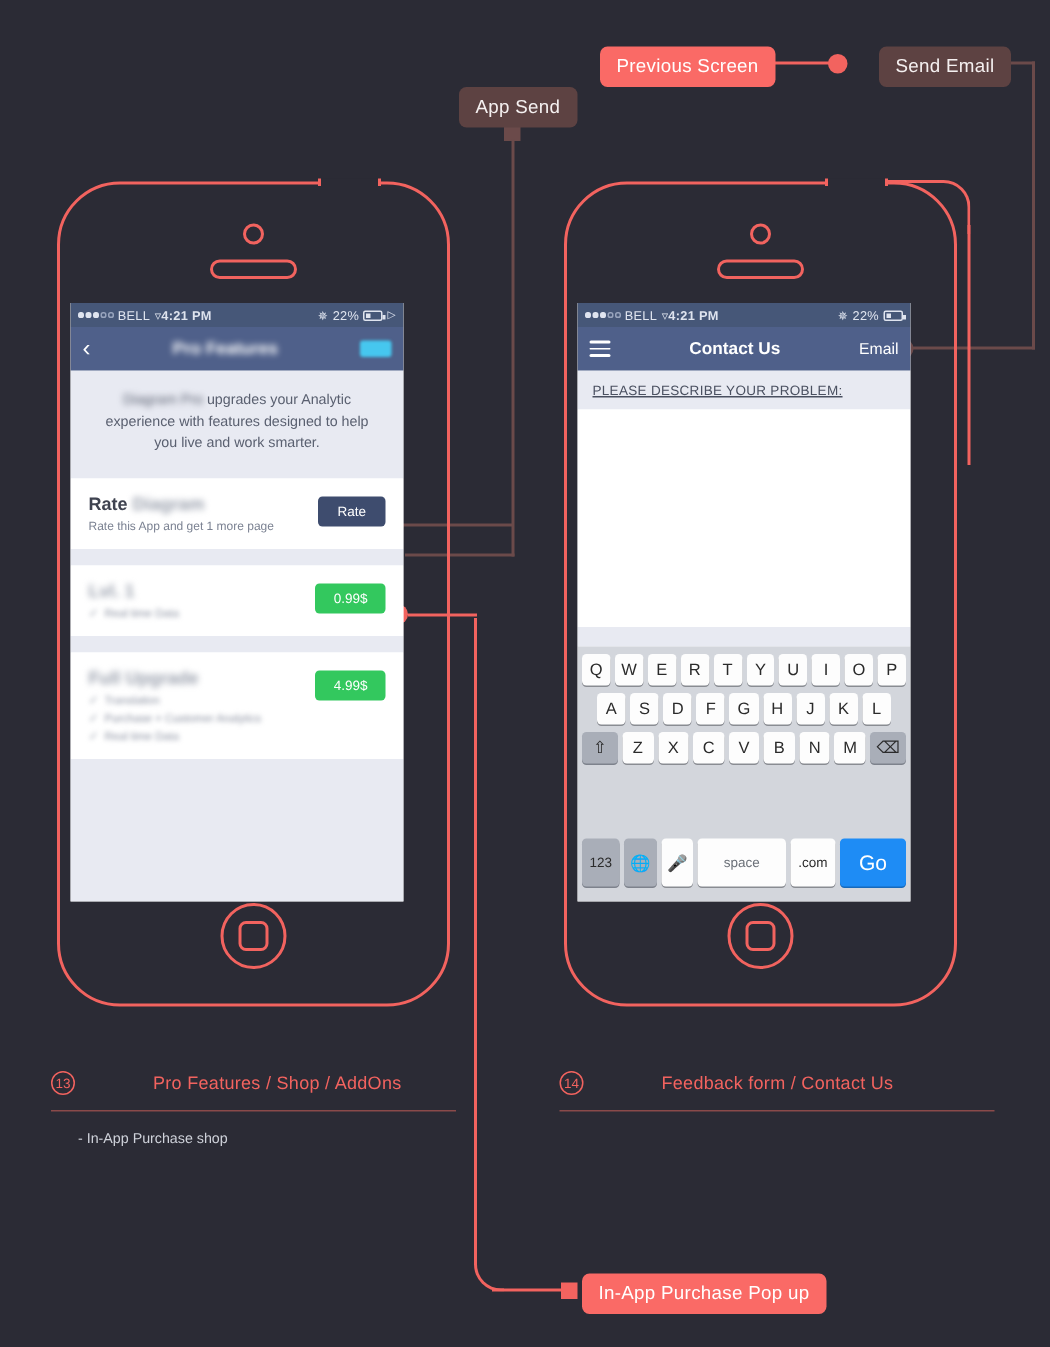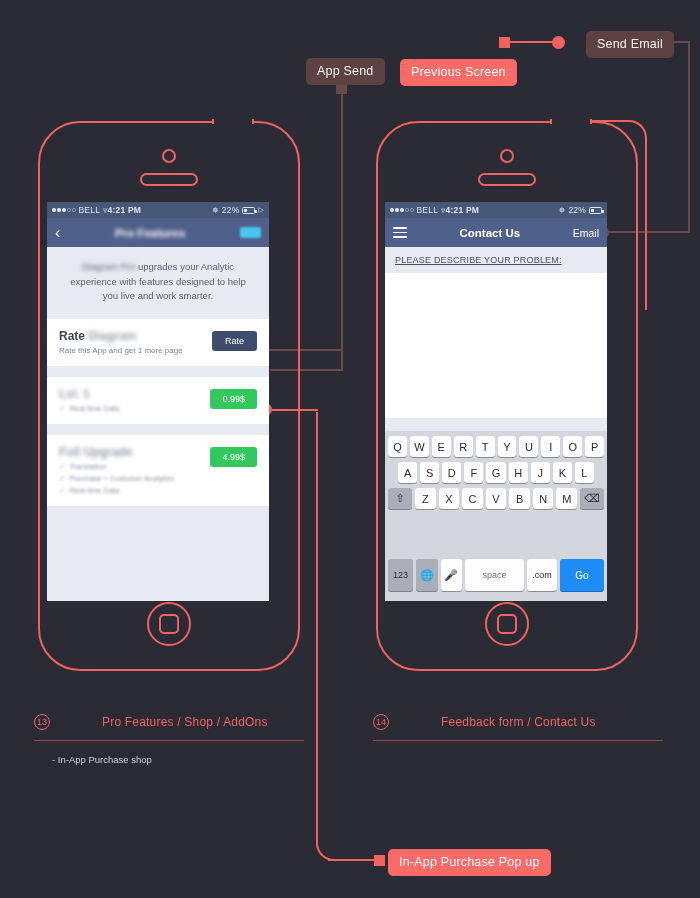--- a/index.html
+++ b/index.html
@@ -167,21 +167,21 @@
     box-shadow: 0 1px 0 #898c92;
   }
   .key.wide { flex: 0 0 24px; background: #a9aeb8; box-shadow: 0 1px 0 #7d828c; }
   .kb-row.r2 { padding: 0 10px; }
   .kb-row.r4 .key { height: 32px; margin-top: 45px; }
   .key.k123 { flex: 0 0 25px; background: #a9aeb8; box-shadow: 0 1px 0 #7d828c; font-size: 9px; }
   .key.kglobe { flex: 0 0 22px; background: #a9aeb8; box-shadow: 0 1px 0 #7d828c; font-size: 11px; }
   .key.kmic { flex: 0 0 21px; font-size: 11px; }
   .key.kspace { flex: 1 1 auto; font-size: 9px; color: #6b7078; }
   .key.kdot { flex: 0 0 30px; font-size: 9px; }
-  .key.kgo { flex: 0 0 44px; background: #1e8cf5; color: #fff; font-size: 10px; box-shadow: 0 1px 0 #1669bb; }
+  .key.kgo { flex: 0 0 44px; background: #1e8cf5; color: #fff; font-size: 14px; box-shadow: 0 1px 0 #1669bb; }
 
   
   .ann { position: absolute; }
   .ann-head { display: flex; align-items: center; gap: 8px; }
   .ann-num {
     width: 16px; height: 16px; border: 1px solid #f2635f; border-radius: 50%;
     color: #f2635f; font-size: 9px; display: flex; align-items: center; justify-content: center;
   }
   .ann-title { color: #f2635f; font-size: 12px; letter-spacing: .2px; margin-left: 44px; }
   .ann-rule { height: 1px; background: #8a4a4a; margin: 10px 0 0; }
@@ -213,21 +213,21 @@
   <div class="line lineh active" style="left:560px; top:120px; width:56px;"></div>
 
   <div class="sq active" style="left:374px; top:855px;"></div>
   <div class="line lineh active" style="left:328px; top:859px; width:48px;"></div>
   <div class="corner-bl" style="left:316px; top:841px; width:20px; height:20px;"></div>
   <div class="line linev active" style="left:316px; top:412px; height:430px;"></div>
   <div class="line lineh active" style="left:272px; top:409px; width:46px;"></div>
   <div class="dot" style="left:259px; top:403px;"></div>
 
   <div class="chip muted" style="left:306px; top:58px;">App Send</div>
-  <div class="chip bright" style="left:400px; top:31px;margin-top:28px;">Previous Screen</div>
+  <div class="chip bright" style="left:400px; top:31px;">Previous Screen</div>
   <div class="chip muted" style="left:566px; top:31px;margin-left:20px;">Send Email</div>
   <div class="chip bright" style="left:388px; top:849px;">In-App Purchase Pop up</div>
 
   <div class="phone" style="left:38px; top:121px;">
     <div class="frame"></div>
     <div class="notch-cut"></div>
     <div class="cam"></div>
     <div class="speaker"></div>
     <div class="home-btn">
         <div class="home-sq"></div>

